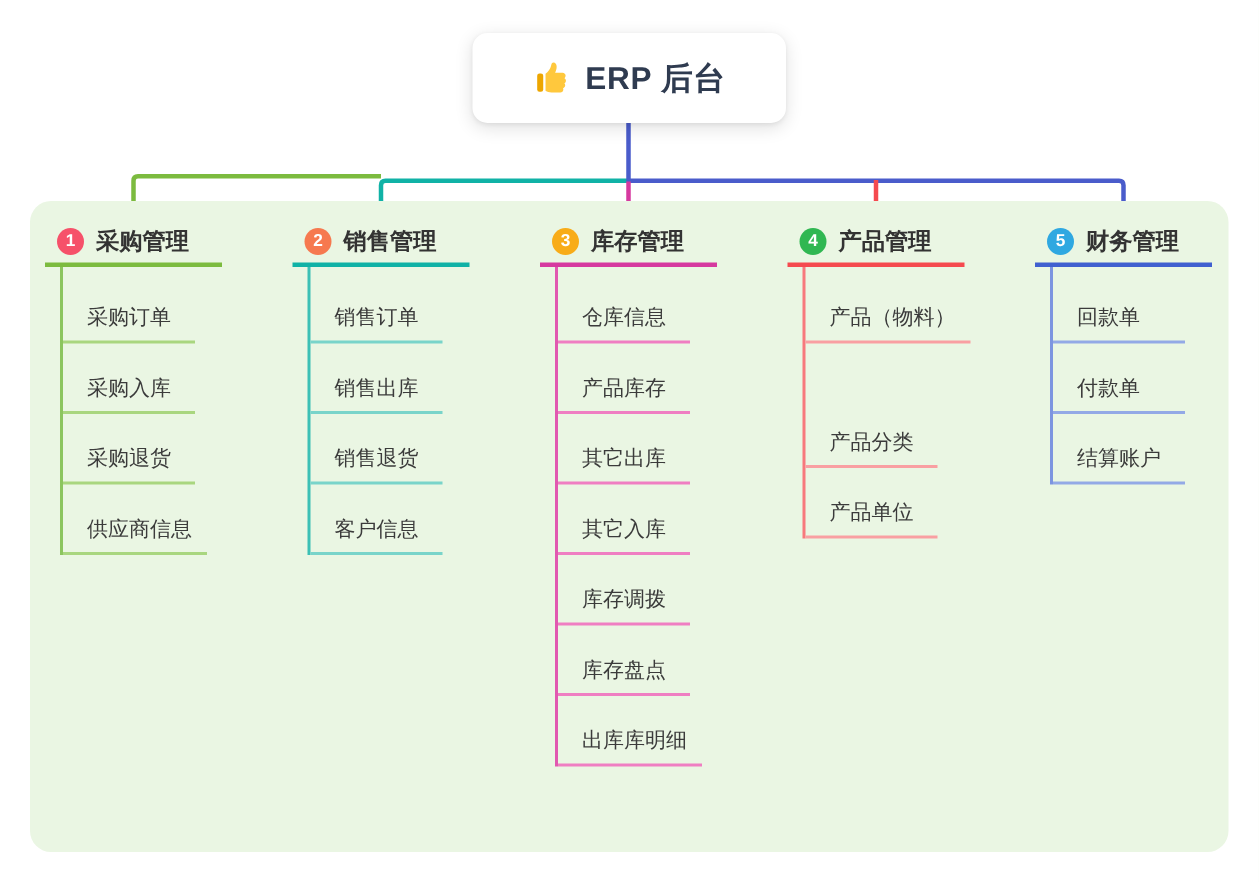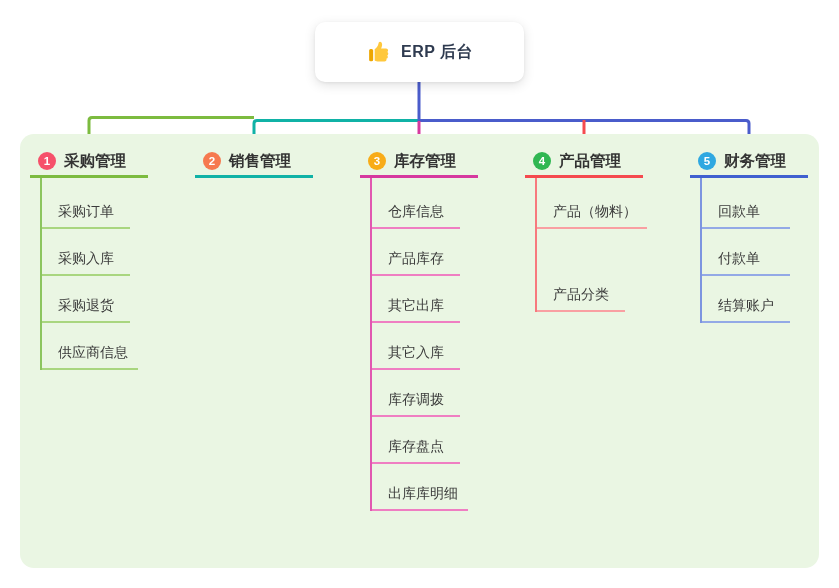--- a/index.html
+++ b/index.html
@@ -12,21 +12,21 @@
 
   
   .root-card{
     position:absolute;left:315px;top:22px;width:209px;height:60px;
     background:#ffffff;border-radius:10px;
     box-shadow:0 3px 12px rgba(0,0,0,.12), 0 1px 3px rgba(0,0,0,.06);
     display:flex;align-items:center;justify-content:center;gap:10px;
     z-index:3;
   }
   .root-icon{display:flex;align-items:center;}
-  .root-title{font-size:16px;font-weight:700;color:#2f3b50;letter-spacing:.5px;}
+  .root-title{font-size:21px;font-weight:700;color:#2f3b50;letter-spacing:.5px;}
 
   
   .panel{
     position:absolute;left:20px;top:134px;width:799px;height:434px;
     border-radius:14px;z-index:1;
   }
 
   
   .branch{position:absolute;top:13px;}
   .branch-header{
@@ -82,20 +82,26 @@
           <div class="item" style="border-bottom-color: rgb(169, 214, 127);">采购入库</div>
           <div class="item" style="border-bottom-color: rgb(169, 214, 127);">采购退货</div>
           <div class="item" style="border-bottom-color: rgb(169, 214, 127);">供应商信息</div>
         </div>
   </div>
       <div class="branch" style="left: 175px;">
     <div class="branch-header" style="border-bottom-color: rgb(16, 178, 166);">
       <span class="badge" style="background: rgb(246, 121, 79);">2</span>
       <span class="branch-title">销售管理</span>
     </div>
+    <div class="items" style="border-left-color: rgb(60, 192, 181);">
+          <div class="item" style="border-bottom-color: rgb(121, 212, 202);">销售订单</div>
+          <div class="item" style="border-bottom-color: rgb(121, 212, 202);">销售出库</div>
+          <div class="item" style="border-bottom-color: rgb(121, 212, 202);">销售退货</div>
+          <div class="item" style="border-bottom-color: rgb(121, 212, 202);">客户信息</div>
+        </div>
   </div>
       <div class="branch" style="left: 340px;">
     <div class="branch-header" style="border-bottom-color: rgb(214, 57, 159);">
       <span class="badge" style="background: rgb(248, 172, 24);">3</span>
       <span class="branch-title">库存管理</span>
     </div>
     <div class="items" style="border-left-color: rgb(225, 88, 176);">
           <div class="item" style="border-bottom-color: rgb(239, 126, 194);">仓库信息</div>
           <div class="item" style="border-bottom-color: rgb(239, 126, 194);">产品库存</div>
           <div class="item" style="border-bottom-color: rgb(239, 126, 194);">其它出库</div>
@@ -106,20 +112,21 @@
         </div>
   </div>
       <div class="branch" style="left: 505px;">
     <div class="branch-header" style="border-bottom-color: rgb(245, 74, 79);">
       <span class="badge" style="background: rgb(48, 183, 82);">4</span>
       <span class="branch-title">产品管理</span>
     </div>
     <div class="items" style="border-left-color: rgb(247, 121, 125);">
           <div class="item" style="border-bottom-color: rgb(249, 159, 162);">产品（物料）</div>
           <div class="item" style="border-bottom-color: rgb(249, 159, 162); margin-top: 36px;">产品分类</div>
+          <div class="item" style="border-bottom-color: rgb(249, 159, 162);">产品单位</div>
         </div>
   </div>
       <div class="branch" style="left: 670px;">
     <div class="branch-header" style="border-bottom-color: rgb(64, 96, 208);">
       <span class="badge" style="background: rgb(47, 168, 225);">5</span>
       <span class="branch-title">财务管理</span>
     </div>
     <div class="items" style="border-left-color: rgb(125, 149, 224);">
           <div class="item" style="border-bottom-color: rgb(147, 169, 230);">回款单</div>
           <div class="item" style="border-bottom-color: rgb(147, 169, 230);">付款单</div>

